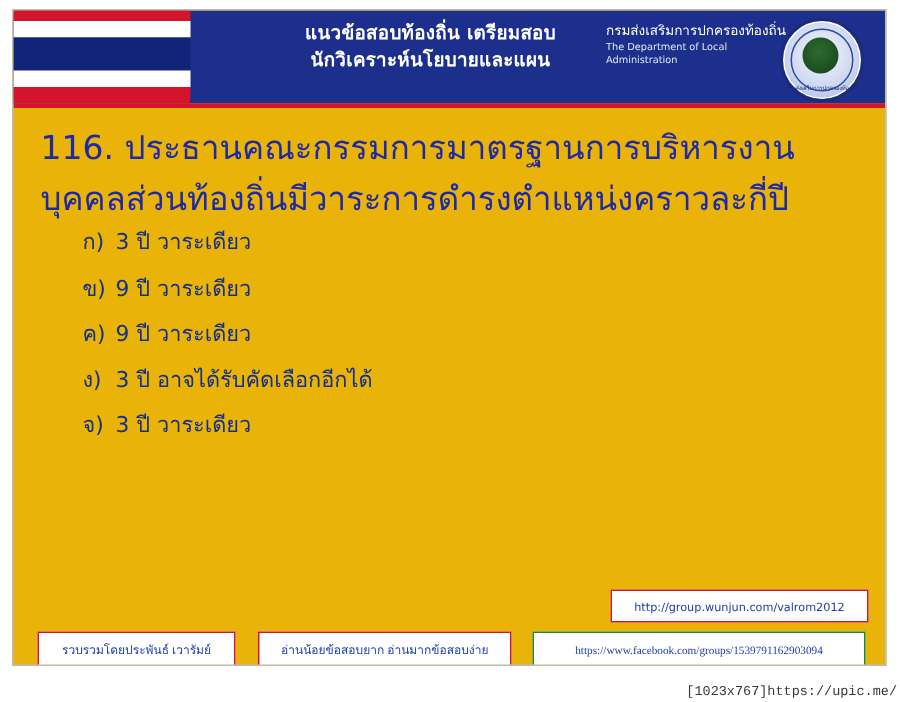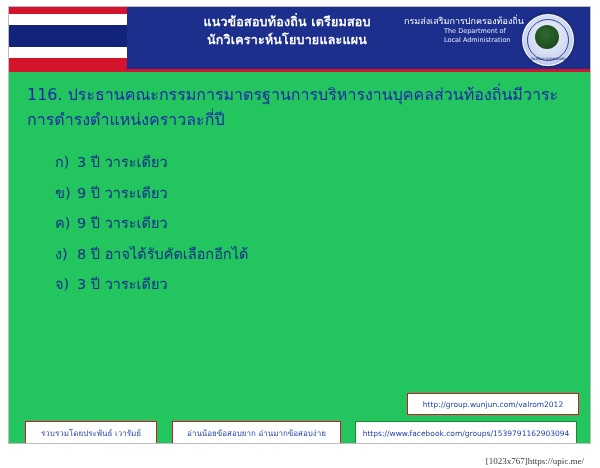--- a/index.html
+++ b/index.html
@@ -5,21 +5,21 @@
   html,body{margin:0;padding:0;}
   body{
     width:600px;height:468px;
     background:#ffffff;
     font-family:"DejaVu Sans","Liberation Sans",sans-serif;
     overflow:hidden;
   }
   .slide{
     position:absolute;left:8px;top:6px;
     width:583px;height:438px;
-    background:#22c55e;
+    background:#eab308;
     border:1px solid #bcbcbc;
     box-sizing:border-box;
     overflow:hidden;
   }
   
   .header{
     position:absolute;left:0;top:0;width:100%;height:62px;
     background:#1c2f8c;
     overflow:hidden;
   }
@@ -42,21 +42,21 @@
     text-align:center;color:#ffffff;
     font-weight:bold;
     line-height:1.45;
   }
   .htext div{font-size:12.5px;letter-spacing:0.2px;}
   .dla{
     position:absolute;left:395px;top:8px;width:120px;
     color:#ffffff;font-size:8.5px;line-height:1.35;
   }
   .dla .th{font-size:9px;}
-  .dla .en{font-size:6.5px;color:#e3e6f3;margin-left:40px;}
+  .dla .en{font-size:6.5px;color:#e3e6f3;}
   .emblem{
     position:absolute;right:14px;top:5px;width:52px;height:52px;
     border-radius:50%;
     background:radial-gradient(circle at 50% 42%,#f3f6ff 0%,#cfd8f0 55%,#9fb0dc 100%);
     border:2px solid #1a2b7a;
     box-shadow:0 0 0 1px #ffffff inset;
   }
   .emblem .ring{
     position:absolute;left:5px;top:5px;right:5px;bottom:5px;
     border-radius:50%;
@@ -71,21 +71,21 @@
     position:absolute;left:0;right:0;bottom:4px;text-align:center;
     font-size:4px;color:#1a2b7a;letter-spacing:-0.2px;
   }
   .hrule{
     position:absolute;left:0;top:62px;width:100%;height:3px;background:#d4132c;
   }
   
   .question{
     position:absolute;left:18px;top:76px;width:548px;
     color:#1d2aa8;
-    font-size:16px;
+    font-size:22px;
     line-height:1.55;
     font-weight:400;
   }
   .choices{
     position:absolute;left:46px;top:148px;width:520px;
     color:#14308a;
     font-size:14.5px;
     line-height:1.0;
   }
   .choice{
@@ -98,30 +98,30 @@
     position:absolute;left:398px;top:386px;width:170px;height:20px;
     border:1px solid #d4132c;
     display:flex;align-items:center;justify-content:center;
     color:#1e3fa8;font-size:7.5px;
     background:#ffffff;
     text-align:right;
   }
   .btm{
     position:absolute;top:414px;height:22px;
     display:flex;align-items:center;justify-content:center;
-    background:#ffffff;font-size:8px;
+    background:#ffffff;font-size:8px;font-family:Liberation Serif, serif;
   }
   .btm1{left:16px;width:130px;border:1px solid #d4132c;color:#1e3fa8;}
   .btm2{left:163px;width:167px;border:1px solid #d4132c;color:#1e3fa8;}
   .btm3{left:346px;width:220px;border:1px solid #1a8a2a;color:#1e3fa8;font-size:7.5px;}
   
   .footer{
-    position:absolute;right:16px;bottom:2px;
+    position:absolute;right:2px;bottom:2px;
     font-size:9px;color:#3a3a3a;
-    font-family:Liberation Serif, serif;
+    font-family:Liberation Mono, monospace;
   }
 </style>
 </head>
 <body>
 
 <div class="slide">
 
   <div class="header">
 
     <div class="flagwrap">
@@ -162,21 +162,21 @@
     <div class="choice">
       <span class="lab">ข)</span>
       <span class="txt">9 ปี วาระเดียว</span>
     </div>
     <div class="choice">
       <span class="lab">ค)</span>
       <span class="txt">9 ปี วาระเดียว</span>
     </div>
     <div class="choice">
       <span class="lab">ง)</span>
-      <span class="txt">8 ปี อาจได้รับคัดเลือกอีกได้</span>
+      <span class="txt">3 ปี อาจได้รับคัดเลือกอีกได้</span>
     </div>
     <div class="choice">
       <span class="lab">จ)</span>
       <span class="txt">3 ปี วาระเดียว</span>
     </div>
   </div>
 
   <div class="linkbox">http://group.wunjun.com/valrom2012</div>
 
   <div class="btm btm1">รวบรวมโดยประพันธ์ เวารัมย์</div>

